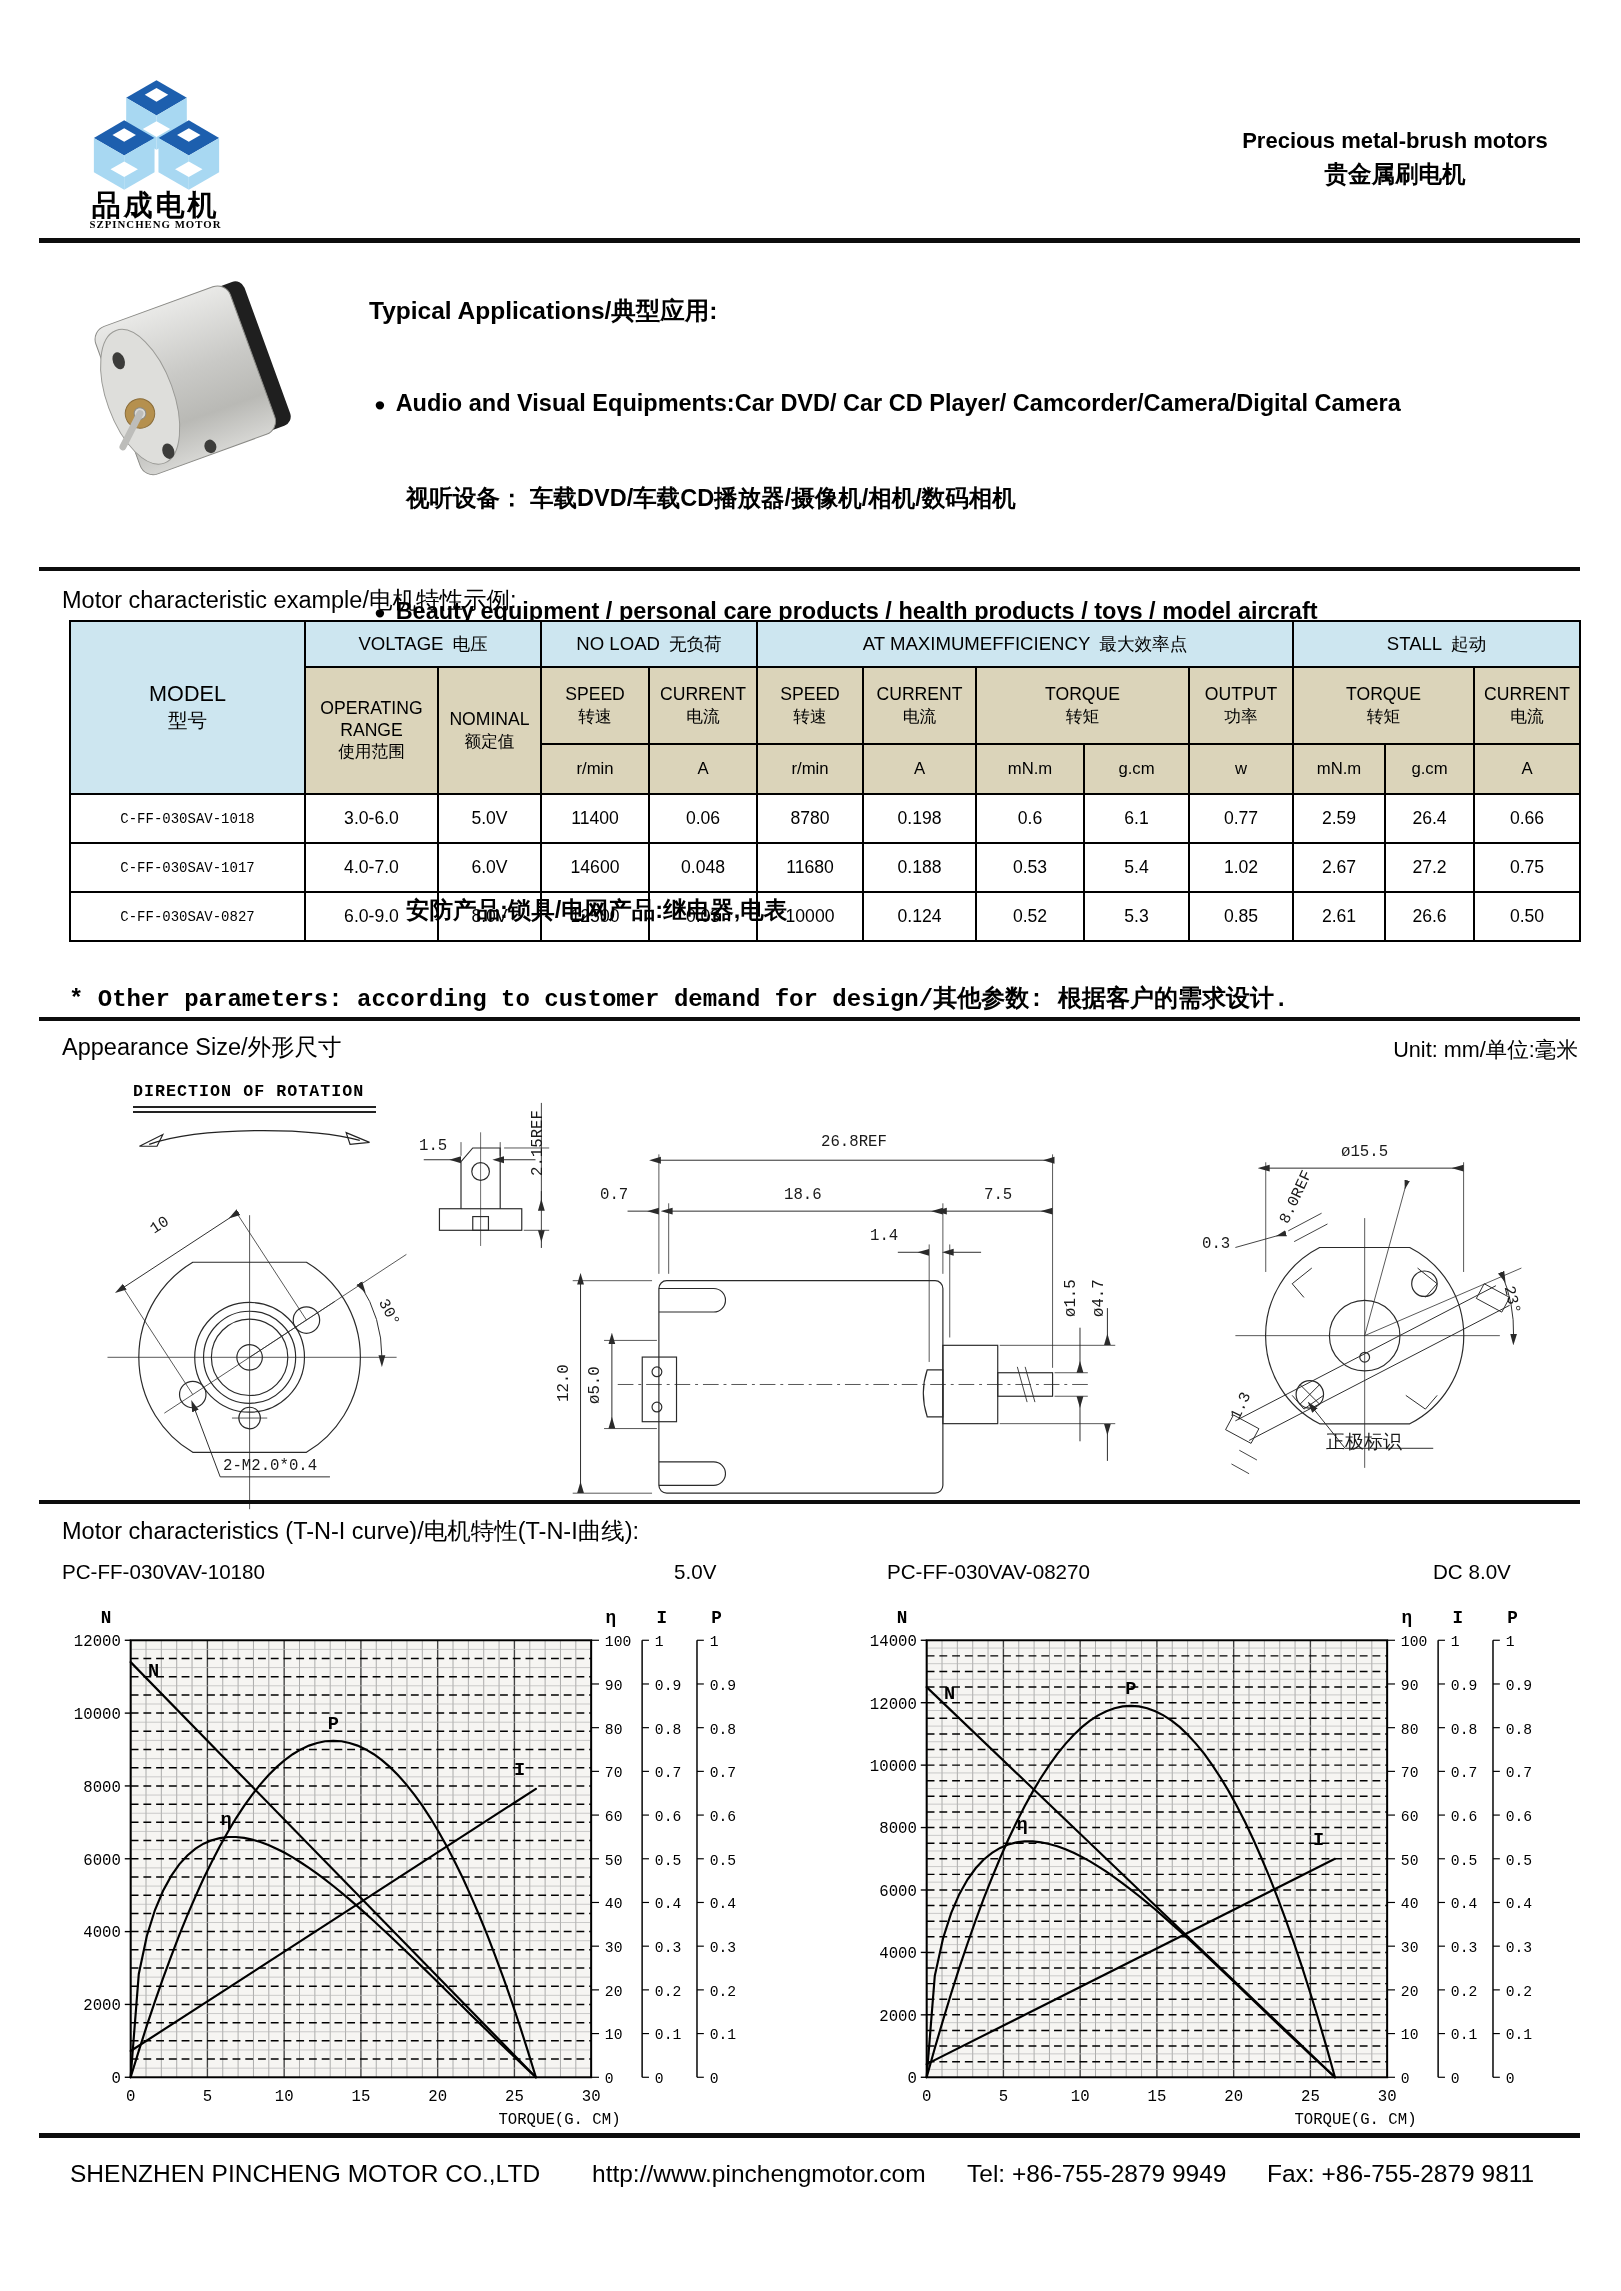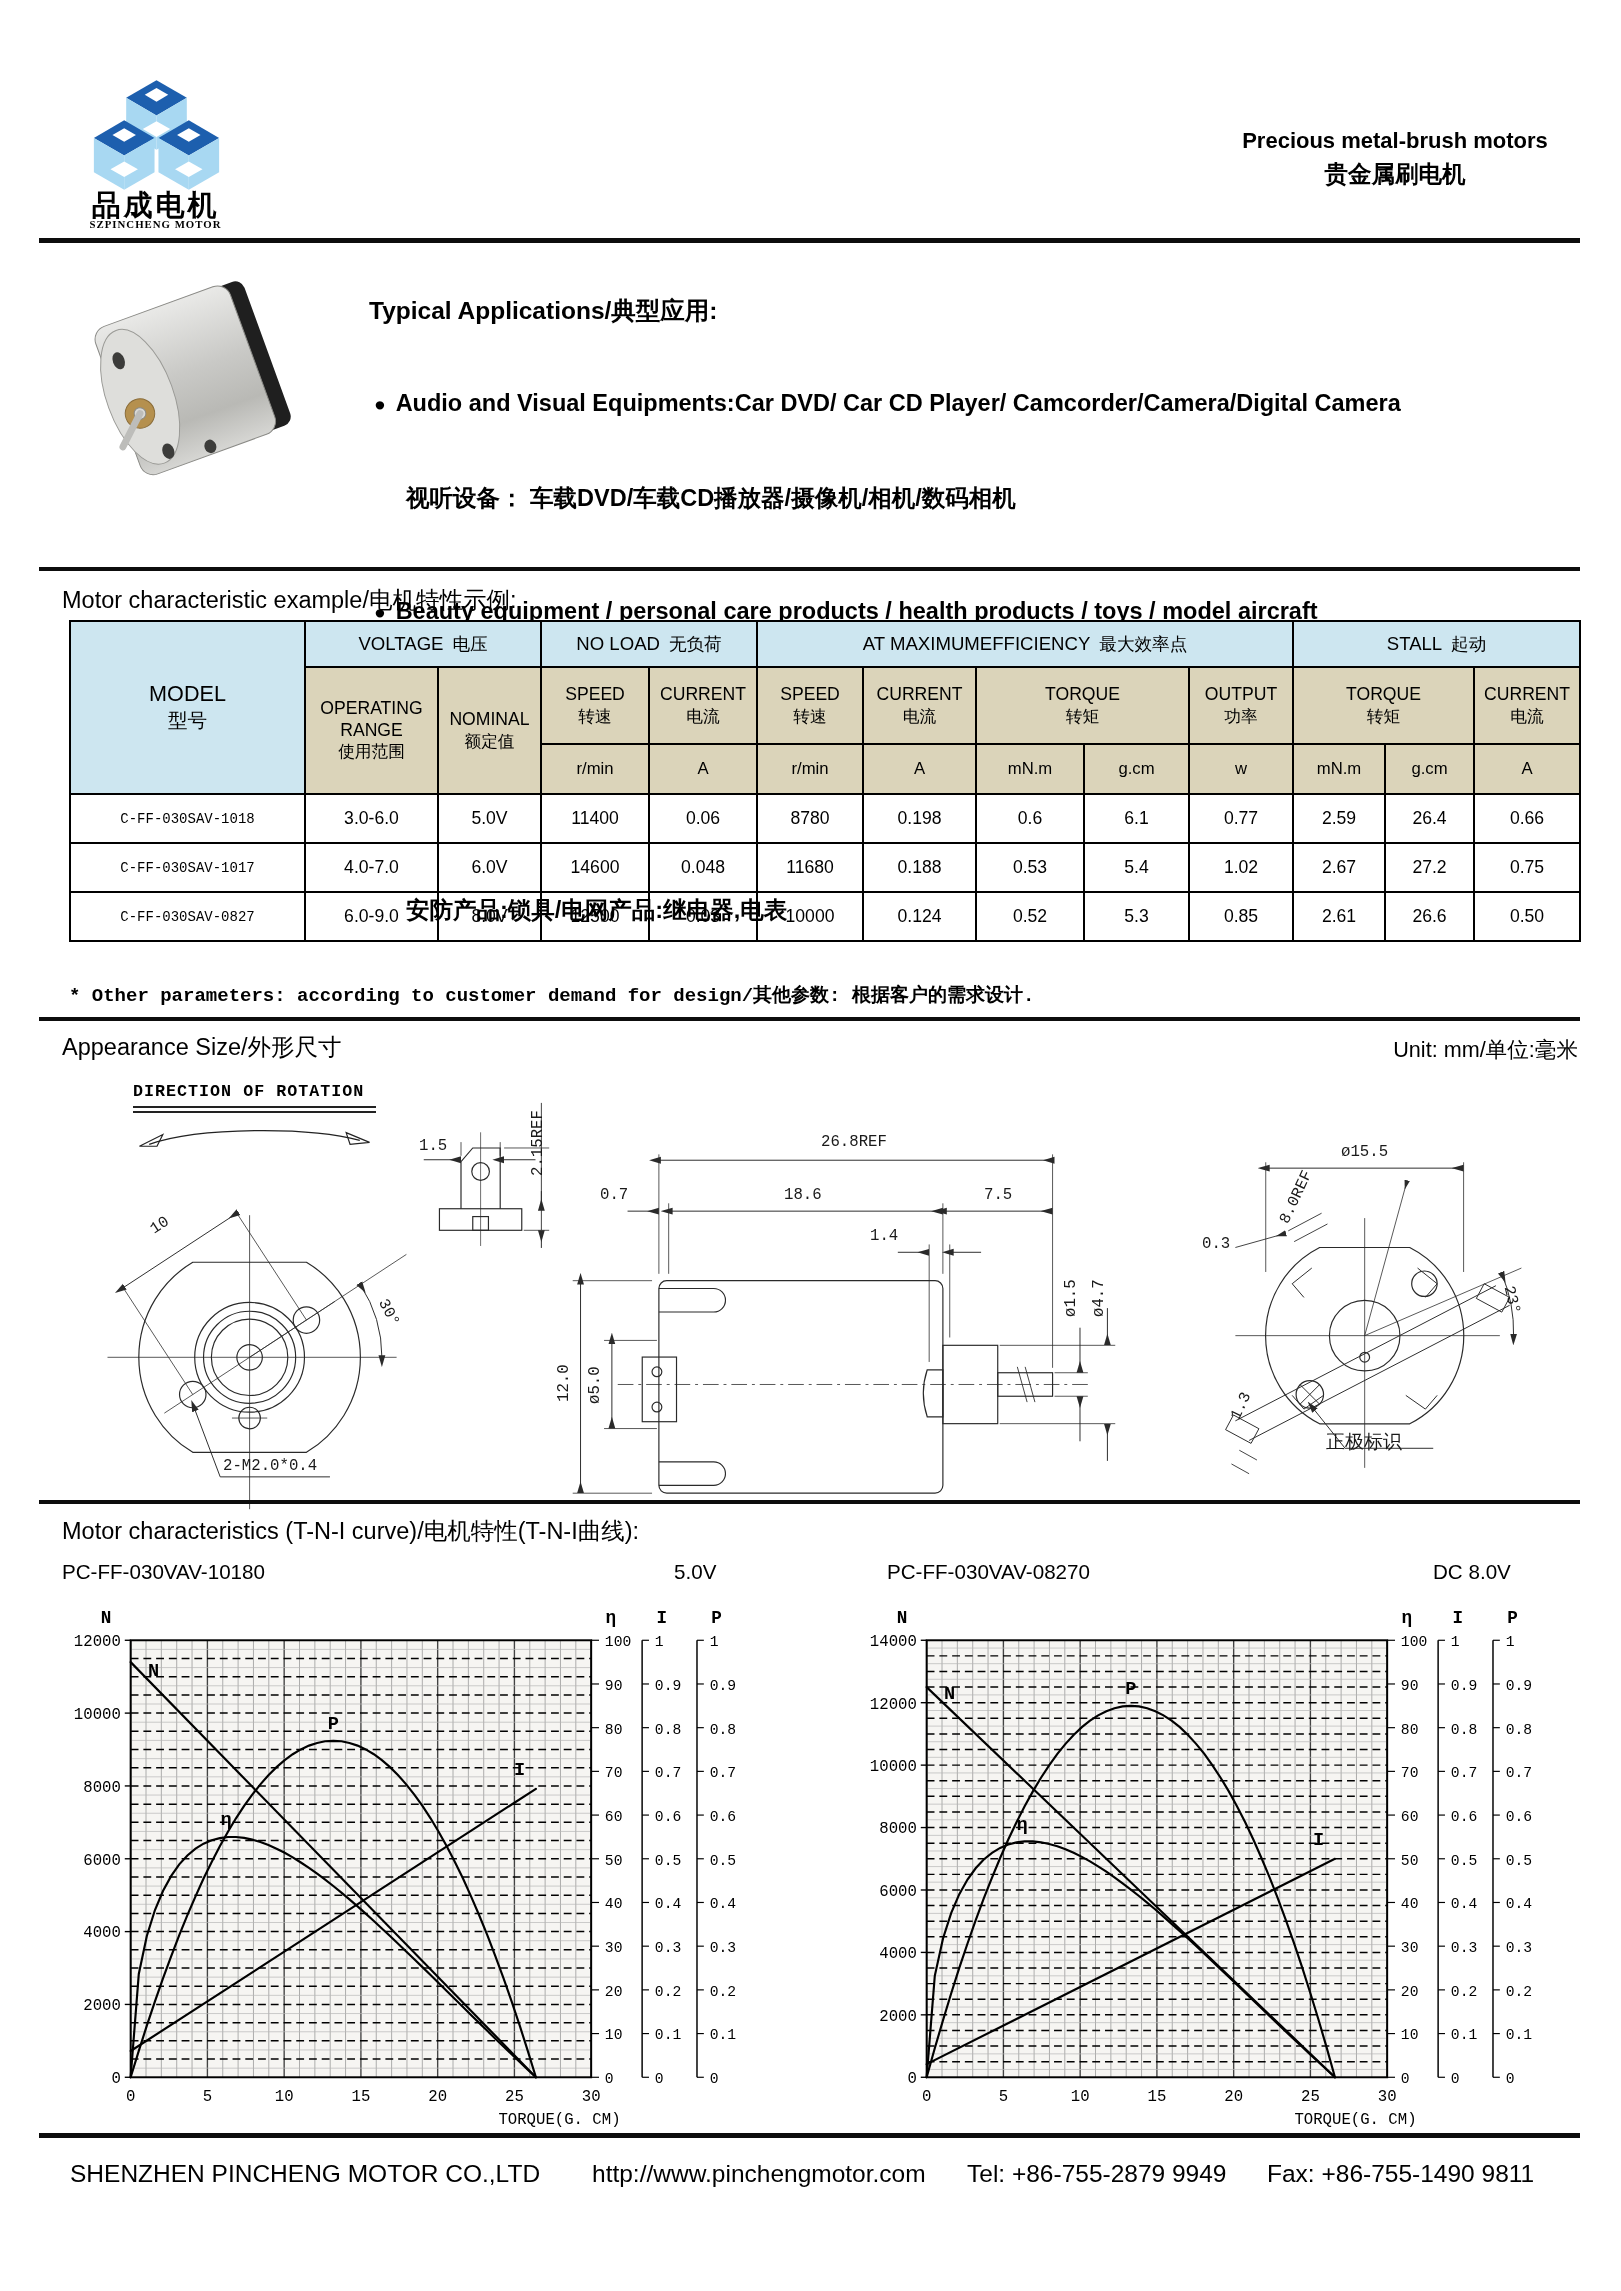--- a/index.html
+++ b/index.html
@@ -29,21 +29,21 @@
   td.blue{background:#cde6f0;}
   td.tan{background:#dbd4ba;}
   .g-en{font-size:18.6px;} .g-cn{font-size:17.6px;}
   .s-en{font-size:17.6px;line-height:21.6px;} .s-cn{font-size:16.7px;line-height:21.6px;}
   .unit{font-size:16.7px;}
   td.model-cell{font-size:21.6px;}
   td.model-cell .cn{font-size:19.6px;}
   tbody td.mono{font-family:"Liberation Mono",monospace;font-size:14px;}
   tbody td.val{font-size:17.6px;}
   .note{position:absolute;left:69px;top:982px;font-family:"Liberation Mono",monospace;
-        font-size:19px;font-weight:bold;white-space:nowrap;}
+        font-size:24px;font-weight:bold;white-space:nowrap;}
   .unitnote{position:absolute;left:1304px;top:1035px;width:274px;text-align:right;font-size:21.6px;}
   
   .cad{position:absolute;}
   .cad svg{display:block;}
   .dim{position:absolute;font-family:"Liberation Mono",monospace;font-size:15.7px;color:#1a1a1a;white-space:nowrap;}
   .rot{transform-origin:left top;}
   .dor{position:absolute;left:133px;top:1082px;font-family:"Liberation Mono",monospace;
        font-size:16.7px;font-weight:bold;letter-spacing:1px;}
   .dor-u1{position:absolute;left:133px;top:1106px;width:243px;height:2px;background:#222;}
   .dor-u2{position:absolute;left:133px;top:1111px;width:243px;height:2px;background:#222;}
@@ -807,17 +807,17 @@
         <text x="283.3666666666667" y="90.90000000000003" text-anchor="middle" font-size="19" font-family="&quot;Liberation Mono&quot;, monospace" fill="#000" font-weight="bold">P</text>
         <text x="172.4" y="229.16" text-anchor="middle" font-size="19" font-family="&quot;Liberation Mono&quot;, monospace" fill="#000" font-weight="bold">η</text>
         <text x="475.064" y="245" text-anchor="middle" font-size="19" font-family="&quot;Liberation Mono&quot;, monospace" fill="#000" font-weight="bold">I</text>
       </svg></div>
 
   <div class="rule" style="top:2133px;height:4.9px;"></div>
   <div class="footer">
     <span style="left:70px;">SHENZHEN PINCHENG MOTOR CO.,LTD</span>
     <span style="left:592px;">http://www.pinchengmotor.com</span>
     <span style="left:967px;">Tel: +86-755-2879 9949</span>
-    <span style="left:1267px;">Fax: +86-755-1490 9811</span>
+    <span style="left:1267px;">Fax: +86-755-2879 9811</span>
   </div>
 
 </div>
 
 
 </body></html>

